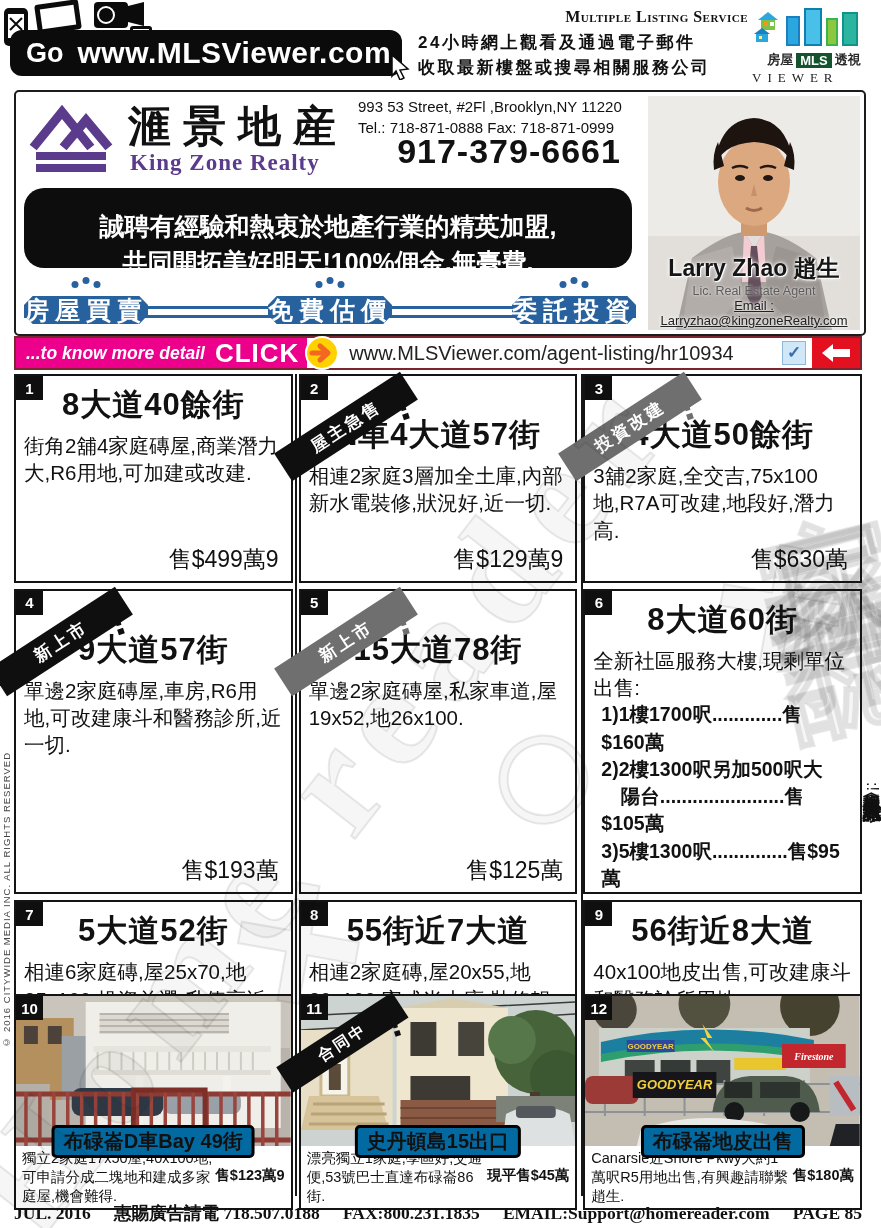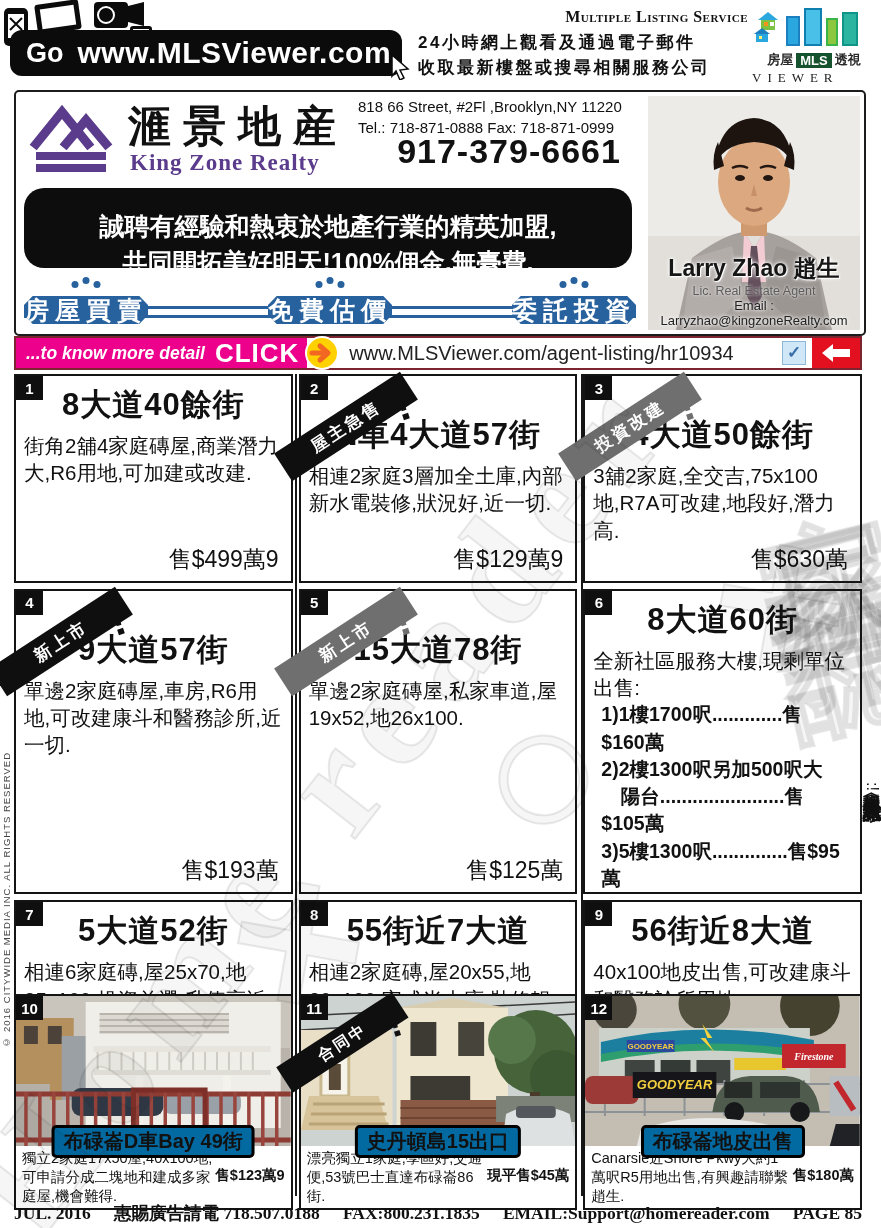--- a/index.html
+++ b/index.html
@@ -45,21 +45,21 @@
            clip-path:polygon(0 32%,7% 0,93% 0,100% 32%,100% 68%,93% 100%,7% 100%,0 68%);
            z-index:1;cursor:pointer;}
   .btnwrap{position:relative;}
   .btnwrap::before{content:"";position:absolute;left:50%;top:-11px;width:7px;height:7px;border-radius:50%;
                    background:#27619e;box-shadow:-11px 4px 0 #27619e,11px 4px 0 #27619e;transform:translateX(-50%);z-index:2;}
   .agent-photo{left:632px;top:4px;width:212px;height:234px;overflow:hidden;}
   .agent-overlay{position:absolute;left:0;right:0;bottom:2px;text-align:center;}
   .agent-name{font-size:23px;font-weight:900;color:#161616;
               text-shadow:0 0 3px #fff,0 0 5px #fff,1px 1px 0 #fff;}
   .agent-title{font-size:12.5px;color:#5c5c5c;text-shadow:0 0 3px #fff;}
-  .agent-email{font-size:13px;color:#222;text-shadow:0 0 3px #fff,0 0 5px #fff;}
+  .agent-email{font-size:13px;color:#222;text-shadow:0 0 3px #fff,0 0 5px #fff;text-decoration:underline;}
 
   
   .click-bar{left:14px;top:336px;width:848px;height:34px;border:2px solid #7c2430;background:#fff;
              display:flex;align-items:stretch;box-sizing:border-box;}
   .pinkbox{background:#ec008c;display:flex;align-items:center;padding:0 8px 0 10px;gap:10px;}
   .lead{color:#fff;font-style:italic;font-weight:bold;font-size:17.5px;white-space:nowrap;}
   .clickword{color:#fff;font-weight:900;font-size:26px;letter-spacing:1px;}
   .go-circle{width:34px;height:34px;margin:-2px 4px -2px -2px;flex:none;}
   .urlbox{flex:1;display:flex;align-items:center;font-size:20px;color:#222;padding-left:6px;cursor:pointer;}
   .checkbox{width:22px;height:22px;align-self:center;background:#cfe7f7;border:1px solid #8fb8d8;
@@ -174,21 +174,21 @@
     <div class="abs kz-logo">
       <svg width="92" height="76" viewBox="0 0 92 76">
         <path d="M8 44 L34 12 L60 44" fill="none" stroke="#5a3b8c" stroke-width="9" stroke-linecap="square"></path>
         <path d="M38 44 L58 20 L78 44" fill="none" stroke="#5a3b8c" stroke-width="9" stroke-linecap="square"></path>
         <rect x="8" y="52" width="70" height="8" fill="#5a3b8c"></rect>
         <rect x="8" y="64" width="70" height="8" fill="#5a3b8c"></rect>
       </svg>
     </div>
     <div class="abs company-cn">滙景地産</div>
     <div class="abs company-en">King Zone Realty</div>
-    <div class="abs addr">818 66 Street, #2Fl ,Brooklyn,NY 11220</div>
+    <div class="abs addr">993 53 Street, #2Fl ,Brooklyn,NY 11220</div>
     <div class="abs telfax">Tel.: 718-871-0888  Fax: 718-871-0999</div>
     <div class="abs bigphone">917-379-6661</div>
     <div class="abs recruit">
       <div>誠聘有經驗和熱衷於地產行業的精英加盟,</div>
       <div>共同開拓美好明天!100%佣金,無臺費.</div>
     </div>
     <div class="abs btnrow">
       <span class="btnwrap"><span class="bluebtn">房屋買賣</span></span>
       <span class="btnwrap"><span class="bluebtn">免費估價</span></span>
       <span class="btnwrap"><span class="bluebtn">委託投資</span></span>

